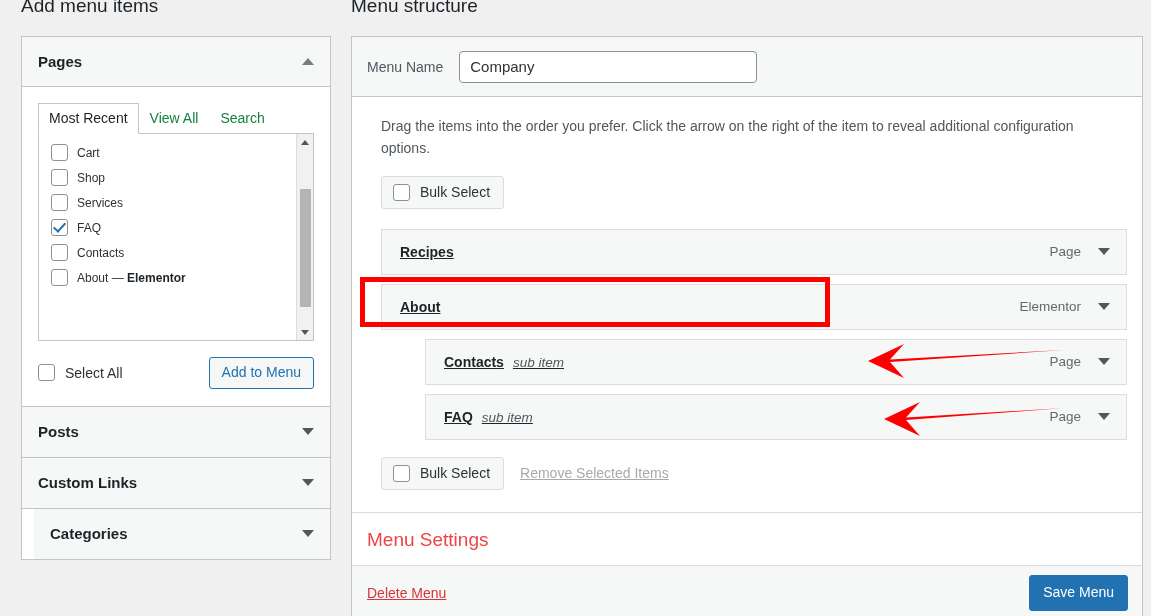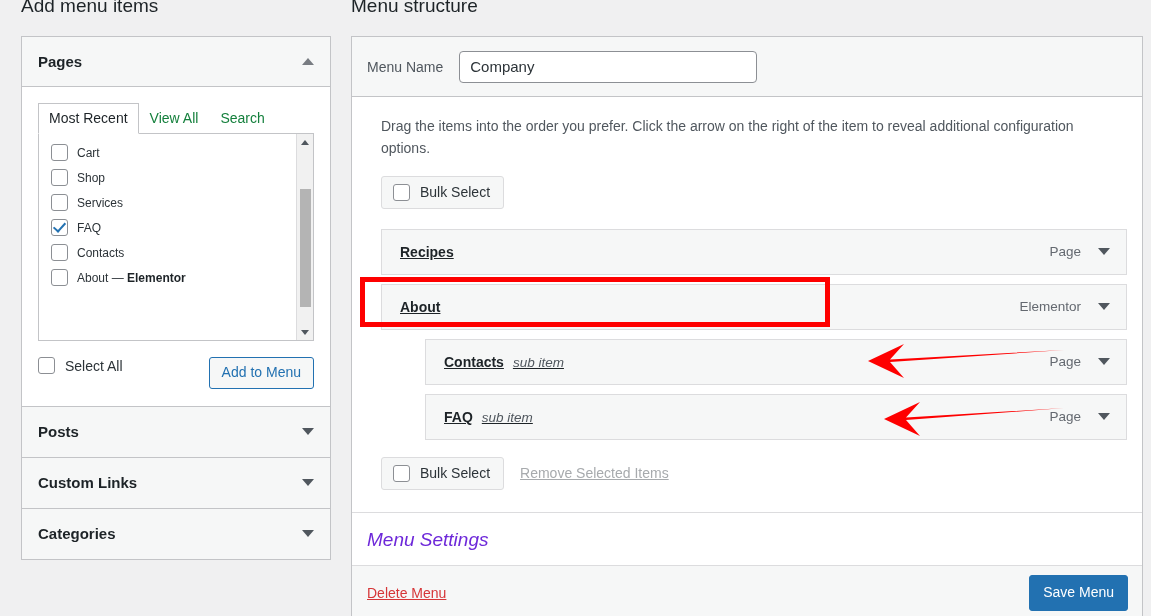--- a/index.html
+++ b/index.html
@@ -33,21 +33,21 @@
     position: absolute;
     left: 21px;
     top: 36px;
     width: 310px;
   }
   .accordion {
     background: #fff;
     border: 1px solid #c3c4c7;
     border-bottom: none;
   }
-  .accordion:last-child { border-bottom: 1px solid #c3c4c7; }
+  .accordion:last-child { border-bottom: 1px solid #c3c4c7; padding-left: 12px; }
 
   .acc-header {
     height: 50px;
     display: flex;
     align-items: center;
     justify-content: space-between;
     padding: 0 16px;
     box-sizing: border-box;
     background: #f6f7f7;
     cursor: pointer;
@@ -171,21 +171,21 @@
     top: 55px;
     width: 11px;
     height: 118px;
     background: #b4b4b4;
     cursor: pointer;
   }
 
   
   .selectall-row {
     display: flex;
-    align-items: flex-start;
+    align-items: center;
     justify-content: space-between;
     padding: 16px 0 17px 0;
   }
   .selectall-left {
     display: flex;
     align-items: center;
     font-size: 14px;
     color: #2c3338;
   }
   .selectall-left .lbl { margin-left: 10px; }
@@ -324,24 +324,23 @@
     font-size: 14px;
     color: #a7aaad;
     text-decoration: underline;
     cursor: pointer;
   }
 
   .divider { border-top: 1px solid #dcdcde; }
 
   .menu-settings-title {
     font-size: 19px;
-    color: #6d28d9;
+    color: #ef4444;
     padding: 16px 9px 14px 15px;
     font-weight: 400;
-    font-style: italic;
   }
 
   .footer-bar {
     border-top: 1px solid #dcdcde;
     background: #f6f7f7;
     height: 56px;
     display: flex;
     align-items: center;
     justify-content: space-between;
     padding: 0 14px 0 15px;

